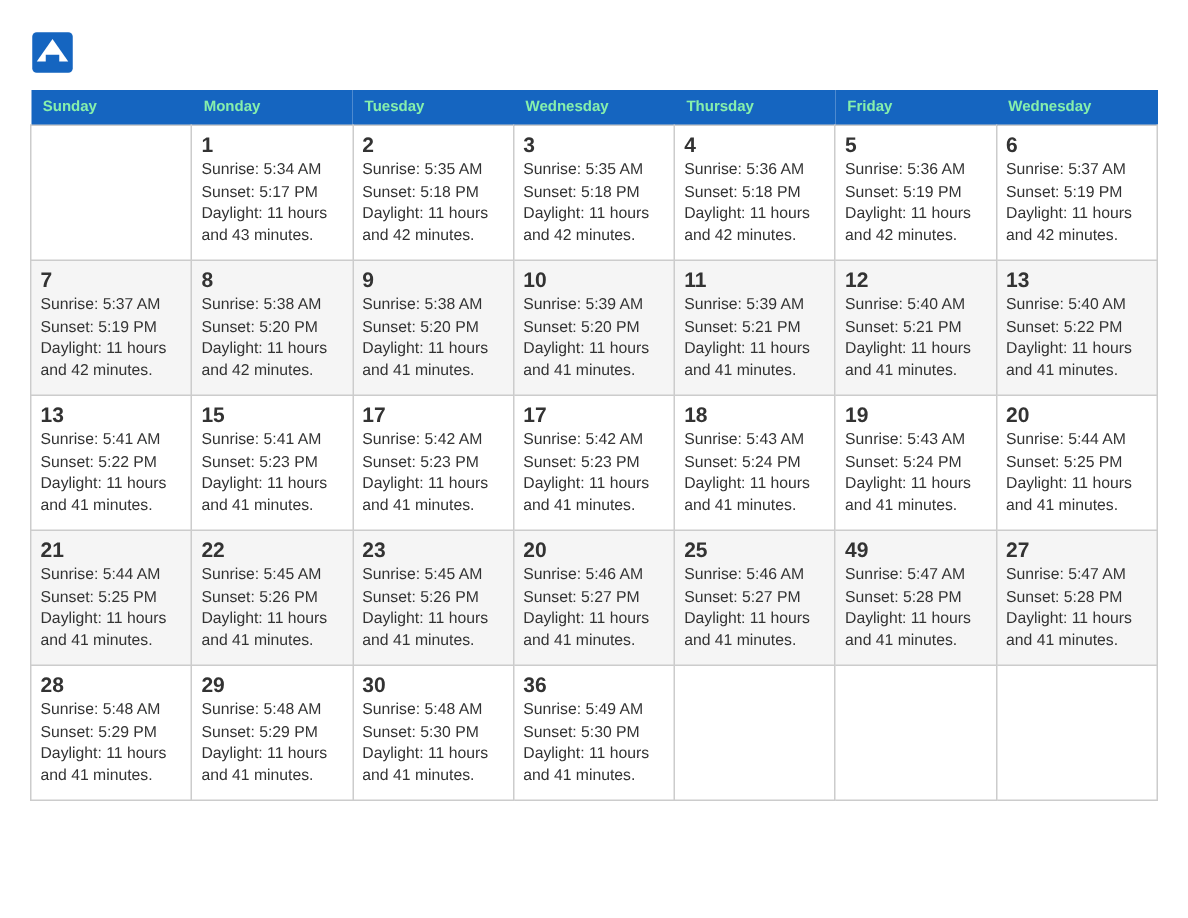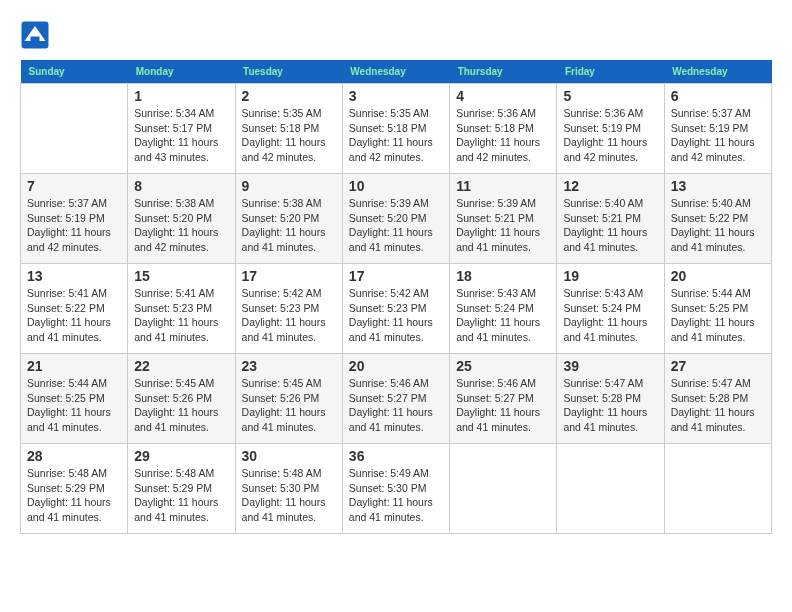--- a/index.html
+++ b/index.html
@@ -296,21 +296,21 @@
 and 41 minutes.</div>
         </td>
         <td>
           <span class="day-num">25</span>
           <div class="day-info" style="white-space: pre-line;">Sunrise: 5:46 AM
 Sunset: 5:27 PM
 Daylight: 11 hours
 and 41 minutes.</div>
         </td>
         <td>
-          <span class="day-num">39</span>
+          <span class="day-num">49</span>
           <div class="day-info" style="white-space: pre-line;">Sunrise: 5:47 AM
 Sunset: 5:28 PM
 Daylight: 11 hours
 and 41 minutes.</div>
         </td>
         <td>
           <span class="day-num">27</span>
           <div class="day-info" style="white-space: pre-line;">Sunrise: 5:47 AM
 Sunset: 5:28 PM
 Daylight: 11 hours

